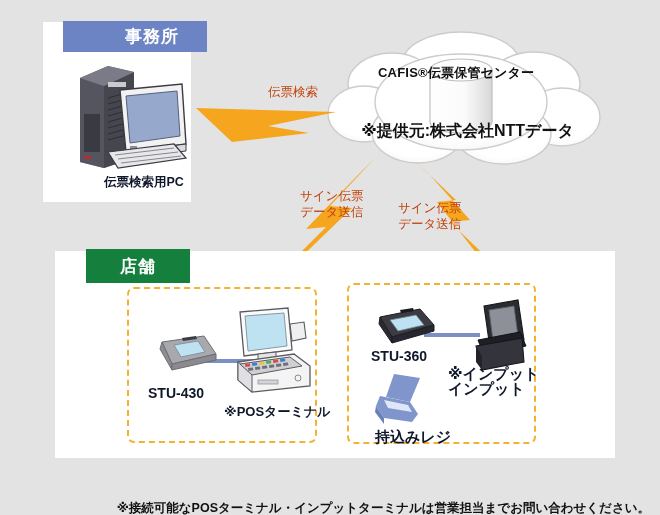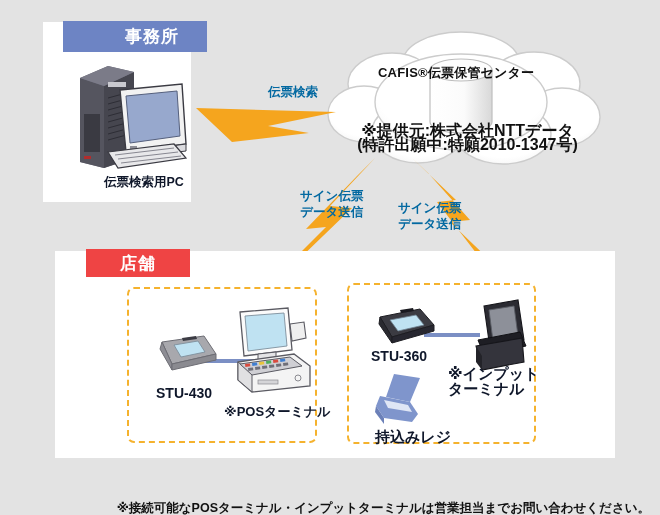--- a/index.html
+++ b/index.html
@@ -17,38 +17,38 @@
   #office-panel{left:43px;top:22px;width:148px;height:180px;}
   #store-panel{left:55px;top:251px;width:560px;height:207px;}
 
   
   .badge{
     color:#ffffff;font-weight:bold;font-size:17px;
     display:flex;align-items:center;justify-content:center;
     letter-spacing:1px;
   }
   #office-badge{left:63px;top:21px;width:110px;height:31px;background:#6d84c4;padding-left:34px;}
-  #store-badge{left:86px;top:249px;width:104px;height:28px;background:#ef4444;}
+  #store-badge{left:86px;top:249px;width:104px;height:34px;background:#15803d;}
 
   
   .cap{font-size:12.5px;color:#0f172a;font-weight:bold;white-space:nowrap;}
   #pc-caption{left:104px;top:174px;}
-  #stu430-caption{left:148px;top:385px;font-size:14px;margin-left:8px;}
+  #stu430-caption{left:148px;top:385px;font-size:14px;}
   #pos-caption{left:204px;top:403px;font-size:13px;margin-left:20px;}
   #stu540-caption{left:371px;top:348px;font-size:14px;}
   #input-caption{left:448px;top:366px;font-size:15px;line-height:15px;text-align:left;}
   #register-caption{left:375px;top:428px;font-size:15px;}
 
   
   #cloud-wrap{left:318px;top:22px;width:290px;height:152px;}
   #cloud-title{left:378px;top:48px;font-size:13px;color:#111;font-weight:bold;white-space:nowrap;letter-spacing:.2px;margin-top:16px;}
   #cloud-note{left:350px;top:124px;width:235px;text-align:center;font-size:16px;color:#111;font-weight:bold;line-height:13.5px;}
 
   
-  .alabel{font-size:12.5px;font-weight:bold;color:#0369a1;line-height:16px;white-space:nowrap;}
+  .alabel{font-size:12.5px;font-weight:normal;color:#c2410c;line-height:16px;white-space:nowrap;}
   #label-search{left:268px;top:84px;}
   #label-send-left{left:300px;top:188px;text-align:center;}
   #label-send-right{left:398px;top:200px;text-align:center;}
 
   
   .dashbox{border:2px dashed #f5b22d;border-radius:7px;}
   #dash-left{left:127px;top:287px;width:186px;height:152px;}
   #dash-right{left:347px;top:283px;width:185px;height:157px;}
 
   
@@ -132,21 +132,20 @@
 
       <g>
         <path d="M112 48 h62 v52 a31 11 0 0 1 -62 0 z" fill="url(#cylBody)" stroke="#bfbfbf" stroke-width="1.2"></path>
         <ellipse cx="143" cy="48" rx="31" ry="11" fill="#fdfdfd" stroke="#bdbdbd" stroke-width="1.2"></ellipse>
       </g>
     </svg>
   </div>
   <div class="abs" id="cloud-title">CAFIS®伝票保管センター</div>
   <div class="abs" id="cloud-note">
     <div>※提供元:株式会社NTTデータ</div>
-    <div>(特許出願中:特願2010-1347号)</div>
   </div>
 
   <div class="abs" style="left:0;top:0;width:660px;height:515px;pointer-events:none;">
     <svg width="660" height="515" viewBox="0 0 660 515">
 
       <g>
         <polygon points="336,112 268,126 309,133 232,142 196,108" fill="#f5a51e"></polygon>
       </g>
 
       <g>
@@ -253,21 +252,21 @@
       <polygon points="19,10 44,6 48,36 23,41" fill="#8d9099" stroke="#5a5d65" stroke-width="0.9"></polygon>
       <polygon points="8,40 50,32 56,46 14,55" fill="#1e1e24" stroke="#111115" stroke-width="1"></polygon>
       <polygon points="6,46 52,38 54,62 12,70" fill="#34343c" stroke="#16161b" stroke-width="1.1"></polygon>
       <polygon points="6,46 12,56 12,70 6,62" fill="#232329"></polygon>
     </svg>
   </div>
 
   <div class="abs cap" id="stu540-caption">STU-360</div>
   <div class="abs cap" id="input-caption">
     <div>※インプット</div>
-    <div>ターミナル</div>
+    <div>インプット</div>
   </div>
 
   <div class="abs" style="left:372px;top:372px;width:62px;height:56px;">
     <svg width="62" height="56" viewBox="0 0 62 56">
       <polygon points="22,2 48,6 38,30 14,25" fill="#7f95cc"></polygon>
       <polygon points="8,24 38,30 46,42 40,50 12,46 4,34" fill="#7f95cc"></polygon>
       <polygon points="12,28 36,33 40,40 16,36" fill="#dfe6f5"></polygon>
       <polygon points="4,34 12,46 12,52 3,40" fill="#6b80b8"></polygon>
     </svg>
   </div>

